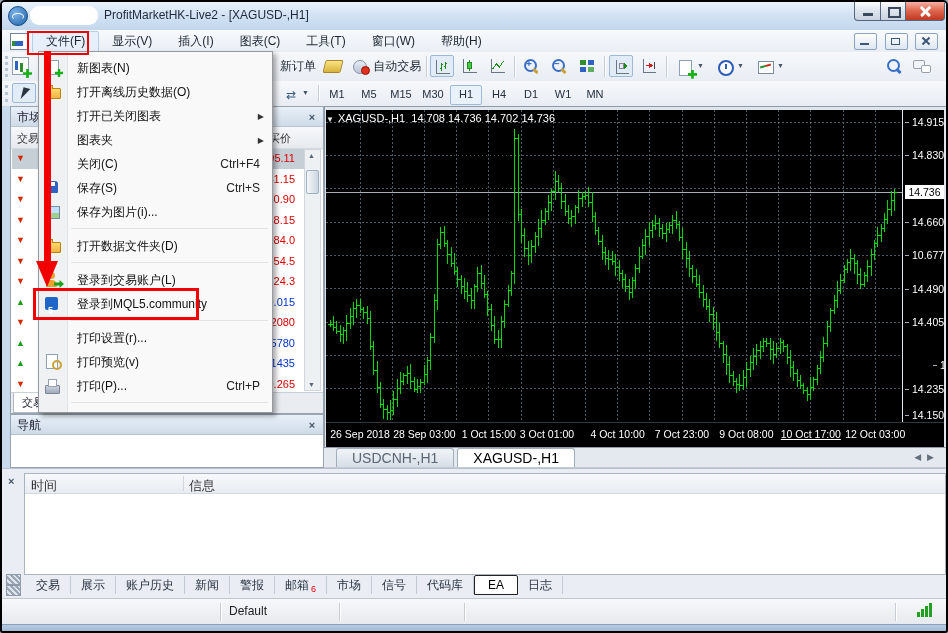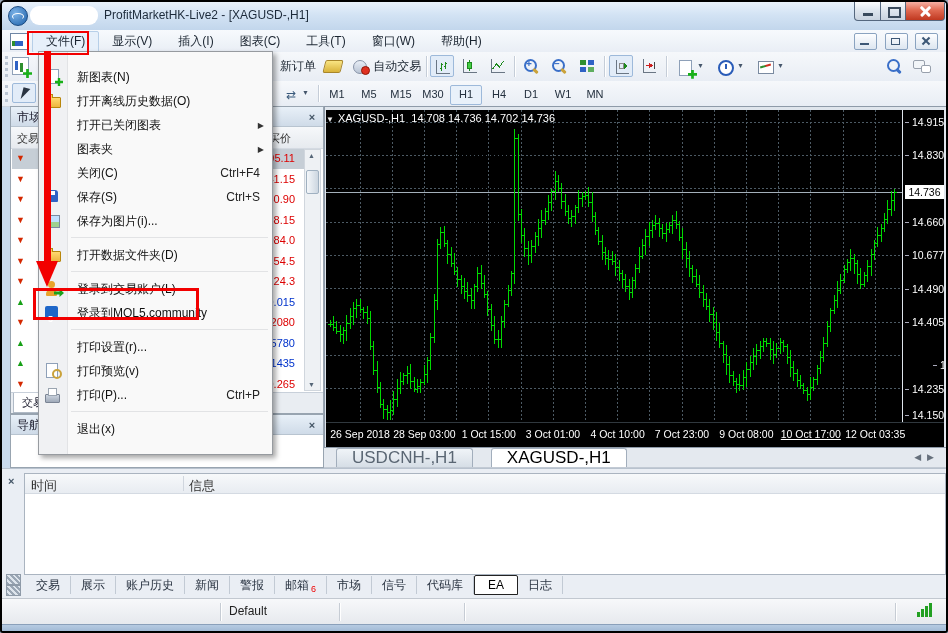--- a/index.html
+++ b/index.html
@@ -98,21 +98,21 @@
   #chart-info{position:absolute;left:0;top:2px;font-size:11px;color:#fff;white-space:nowrap;}
   #chart-info .tri{font-size:8px;color:#eee;margin-right:4px;}
   #scale{position:absolute;left:578px;top:3px;width:42px;height:312px;background:#000;}
   .plab{position:absolute;left:2px;transform:translateY(-50%);font-size:10.5px;color:#fff;white-space:nowrap;}
   .plab::before{content:"";display:inline-block;width:4px;height:1px;background:#aab;margin:0 3px 3px 0;}
   #price-box{position:absolute;left:2px;width:39px;height:14px;background:#fff;color:#000;font-size:10.5px;line-height:14px;text-align:center;}
   #taxis{position:absolute;left:1px;top:315px;width:620px;height:24px;background:#000;border-top:1px solid #30383e;}
   .tlab{position:absolute;top:5px;transform:translateX(-50%);font-size:10.5px;color:#fff;white-space:nowrap;}
   #chart-rstrip{position:absolute;right:0;top:0;width:5px;height:100%;background:#dfe5ec;}
   #ctabs{position:absolute;left:322px;top:446px;width:626px;height:20px;background:#e4e9ef;border-bottom:1px solid #c2cad4;padding-left:12px;box-sizing:border-box;}
-  .ctab{display:inline-block;height:18px;line-height:18px;padding:0 15px;font-size:17px;color:#5a6673;background:linear-gradient(#f0f4f8,#d6dee6);border:1px solid #a2aebc;border-bottom:none;border-radius:3px 3px 0 0;margin-right:18px;}
+  .ctab{display:inline-block;height:18px;line-height:18px;padding:0 15px;font-size:14px;color:#5a6673;background:linear-gradient(#f0f4f8,#d6dee6);border:1px solid #a2aebc;border-bottom:none;border-radius:3px 3px 0 0;margin-right:3px;}
   .ctab.active{background:#fff;color:#000;}
   #ctab-arrows{position:absolute;right:10px;top:4px;font-size:9px;color:#66707c;letter-spacing:6px;}
   
   #terminal{position:absolute;left:0;top:466px;width:948px;height:130px;background:#eaeef4;border-top:1px solid #b8c2ce;}
   #term-close{position:absolute;left:6px;top:6px;font-size:11px;font-weight:bold;color:#456;}
   #term-table{position:absolute;left:22px;top:4px;right:4px;height:100px;background:#fff;border:1px solid #aab4c0;}
   #term-head{position:absolute;left:0;top:0;right:0;height:19px;background:linear-gradient(#f7f9fb,#e8ecf1);border-bottom:1px solid #d4dae2;font-size:13px;color:#333;}
   .tcol{position:absolute;top:3px;}
   #term-tabs{position:absolute;left:24px;bottom:2px;height:22px;right:0;}
   .ttab{display:inline-block;height:18px;line-height:18px;padding:0 10px;font-size:12px;color:#2a3442;border-right:1px solid #c2cad4;}
@@ -122,21 +122,21 @@
   #tstrip i{position:absolute;left:2px;width:13px;height:9px;background:repeating-linear-gradient(45deg,#9aa6b4 0 2px,#dde4ec 2px 4px);border:1px solid #8e9aa8;}
   #tstrip i.b2{top:11px;}
   
   #statusbar{position:absolute;left:0;top:596px;width:948px;height:26px;background:linear-gradient(#f7f8fa,#e6e9ed);border-top:1px solid #c2c8d0;font-size:12px;color:#222;}
   .ssep{position:absolute;top:4px;bottom:4px;width:1px;background:#c6ccd4;box-shadow:1px 0 0 #fff;}
   #profile{position:absolute;left:227px;top:5px;}
   #conn{position:absolute;right:18px;bottom:5px;}
   #conn i{display:inline-block;width:3px;margin-left:1px;background:#22a022;}
   #bottomframe{position:absolute;left:0;top:622px;width:948px;height:11px;background:linear-gradient(#b6cbe2,#93aecb);border-top:1px solid #8aa0ba;border-radius:0 0 3px 3px;}
   
-  #file-menu{position:absolute;left:36px;top:49px;width:235px;background:#f9f9f9;border:1px solid #979ba0;box-shadow:3px 3px 5px rgba(0,0,0,.35);padding:13px 0;z-index:10;box-sizing:border-box;}
+  #file-menu{position:absolute;left:36px;top:49px;width:235px;background:#f9f9f9;border:1px solid #979ba0;box-shadow:3px 3px 5px rgba(0,0,0,.35);padding:4px 0;z-index:10;box-sizing:border-box;}
   #file-menu::before{content:"";position:absolute;left:0;top:0;bottom:0;width:28px;background:#f0f1f3;border-right:1px solid #e2e3e5;}
   .mitem{position:relative;height:24px;line-height:24px;padding-left:38px;font-size:12px;color:#111;}
   .mlabel{white-space:nowrap;}
   .msc{position:absolute;right:12px;font-size:12px;color:#222;}
   .msub{position:absolute;right:8px;font-size:8px;color:#333;top:1px;}
   .msep{height:10px;position:relative;}
   .msep::after{content:"";position:absolute;left:32px;right:4px;top:4px;height:1px;background:#e2e3e5;}
   .mi{position:absolute;left:5px;top:4px;width:18px;height:16px;}
   .mi::before,.mi::after{content:"";position:absolute;}
   .mi-new-chart::before{left:2px;top:0;width:11px;height:13px;background:#fff;border:1px solid #8ea0b8;}
@@ -399,26 +399,26 @@
           <span class="plab" style="top: 278.7px;">14.235</span>
           <span class="plab" style="top: 305px;">14.150</span>
         </div>
       <div id="price-box" style="top: 75.2px;">14.736</div>
     </div>
     <div id="taxis">
         <div id="time-labels">
           <span class="tlab" style="left: 34px;">26 Sep 2018</span>
           <span class="tlab" style="left: 98.4px;">28 Sep 03:00</span>
           <span class="tlab" style="left: 162.8px;">1 Oct 15:00</span>
-          <span class="tlab" style="left: 227px;">3 Oct 01:00</span>
+          <span class="tlab" style="left: 221px;">3 Oct 01:00</span>
           <span class="tlab" style="left: 291.6px;">4 Oct 10:00</span>
           <span class="tlab" style="left: 356px;">7 Oct 23:00</span>
           <span class="tlab" style="left: 420.4px;">9 Oct 08:00</span>
           <span class="tlab" style="left: 484.8px; text-decoration: underline;">10 Oct 17:00</span>
-          <span class="tlab" style="left: 549.2px;">12 Oct 03:35</span>
+          <span class="tlab" style="left: 549.2px;">12 Oct 03:00</span>
         </div>
       </div>
     <div id="chart-rstrip"></div>
   </div>
 
   <div id="ctabs">
     <span class="ctab">USDCNH-,H1</span><span class="ctab active">XAGUSD-,H1</span><div id="ctab-arrows">◀▶</div>
   </div>
 
   <div id="terminal">
@@ -462,21 +462,20 @@
           <b></b>
         </span><span class="mlabel">登录到交易账户(L)</span></div>
       <div class="mitem"><span class="mi mi-mql5">
           <b>5</b>
         </span><span class="mlabel">登录到MQL5.community</span></div>
       <div class="msep"></div>
       <div class="mitem"><span class="mi"></span><span class="mlabel">打印设置(r)...</span></div>
       <div class="mitem"><span class="mi mi-print-preview"></span><span class="mlabel">打印预览(v)</span></div>
       <div class="mitem"><span class="mi mi-printer"></span><span class="mlabel">打印(P)...</span><span class="msc">Ctrl+P</span></div>
       <div class="msep"></div>
-      <div class="mitem"><span class="mi"></span><span class="mlabel">退出(x)</span></div>
     </div>
 
   <div id="anno-file-box" class="anno"></div>
   <div id="anno-shaft" class="anno" style="top: 49px; height: 214px;"></div>
   <div id="anno-head" class="anno" style="top: 259px;"></div>
   <div id="anno-item-box" class="anno" style="top: 286px; height: 26px;"></div>
 
 </div>
 
 </body></html>

